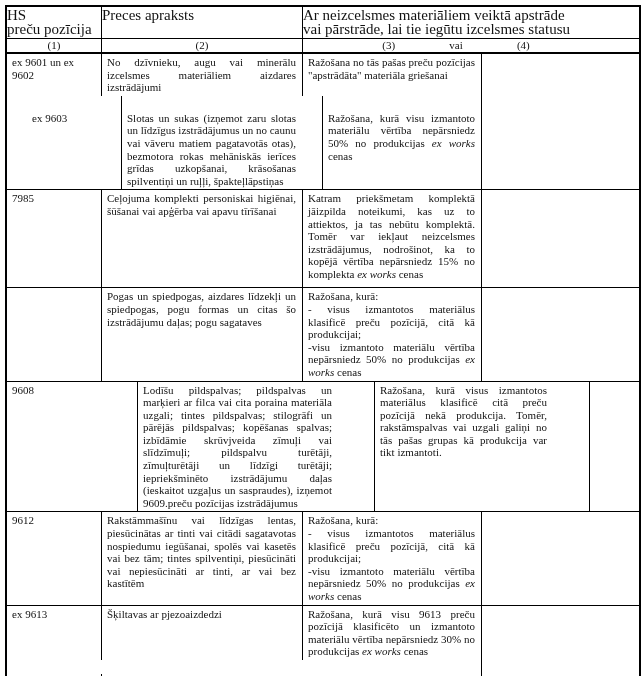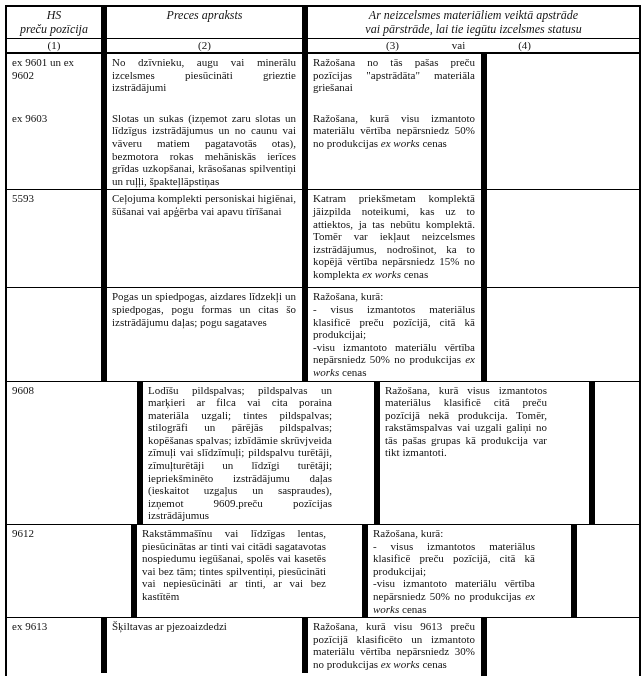--- a/index.html
+++ b/index.html
@@ -13,24 +13,24 @@
   .page { position: absolute; inset: 0; background: #fefefd; }
   .table {
     position: absolute; left: 5px; top: 5px; width: 636px;
     border: 2px solid #000; background: #fff;
     box-shadow: 0 3px 0 #c9c9c9;
   }
   
   .hrow1 {
     display: grid; grid-template-columns: 94px 201px 1fr;
     border-bottom: 1px solid #000; min-height: 32px;
-    font-size: 12px; line-height: 13.5px; text-align: center; font-style: italic;
+    font-size: 15px; line-height: 13.5px; 
   }
   .hrow1 .hc { padding-top: 2px; }
-  .bL { border-left: 6px solid #000000; }
+  .bL { border-left: 1px solid #000000; }
   .hrow2 {
     display: grid; grid-template-columns: 94px 201px 1fr;
     border-bottom: 2px solid #000; min-height: 15px;
     font-size: 11px; line-height: 13px; text-align: center;
   }
   .h34n {
     display: grid; grid-template-columns: 1fr auto 1fr;
     padding: 0 55px 0 25px; align-items: start;
   }
   
@@ -41,27 +41,27 @@
   .block + .block { border-top: 1px solid #000; }
   .block.thick-top { border-top: 2px solid #000; }
   .block.two { grid-template-rows: auto 1fr; }
   .cell { padding: 2px 6px 2px 5px; }
   .c1 { grid-column: 1; }
   .c2 { grid-column: 2; text-align: justify; }
   .c3 { grid-column: 3; text-align: justify; }
   .c4 { grid-column: 4; grid-row: 1 / -1; }
   .r1 { grid-row: 1; }
   .r2 { grid-row: 2; }
-  .gap14 { padding-top: 16px; }
+  .gap14 { padding-top: 16px; margin-left: 20px; }
   .gap1 { padding-top: 1px; margin-top: 14px; }
   .b1 { min-height: 125px; }
   .b2 { min-height: 98px; }
   .b3 { min-height: 74px; }
   .b4 { min-height: 130px; gap: 36px; }
-  .b5 { min-height: 84px; gap: 30px; }
+  .b5 { min-height: 84px; }
   .b6 { min-height: 62px; }
   .b7 { min-height: 35px; }
   i { font-style: italic; }
 </style>
 </head>
 <body>
 
 <div class="page">
   <div class="table">
 
@@ -76,30 +76,30 @@
       <div class="bL">(2)</div>
       <div class="h34n bL">
         <span>(3)</span>
         <span>vai</span>
         <span>(4)</span>
       </div>
     </div>
 
     <div class="block two b1">
       <div class="cell c1 r1">ex 9601 un ex 9602</div>
-      <div class="cell c2 bL r1">No dzīvnieku, augu vai minerālu izcelsmes piesūcināti grieztie izstrādājumi</div>
+      <div class="cell c2 bL r1">No dzīvnieku, augu vai minerālu izcelsmes materiāliem aizdares izstrādājumi</div>
       <div class="cell c3 bL r1">Ražošana no tās pašas preču pozīcijas "apstrādāta" materiāla griešanai</div>
       <div class="cell c1 r2 gap14">ex 9603</div>
       <div class="cell c2 bL r2 gap14">Slotas un sukas (izņemot zaru slotas un līdzīgus izstrādājumus un no caunu vai vāveru matiem pagatavotās otas), bezmotora rokas mehāniskās ierīces grīdas uzkopšanai, krāsošanas spilventiņi un ruļļi, špakteļlāpstiņas</div>
       <div class="cell c3 bL r2 gap14">Ražošana, kurā visu izmantoto materiālu vērtība nepārsniedz 50% no produkcijas <i>ex works</i> cenas</div>
       <div class="cell c4 bL"></div>
     </div>
 
     <div class="block b2">
-      <div class="cell c1">5593</div>
+      <div class="cell c1">7985</div>
       <div class="cell c2 bL">Ceļojuma komplekti personiskai higiēnai, šūšanai vai apģērba vai apavu tīrīšanai</div>
       <div class="cell c3 bL">Katram priekšmetam komplektā jāizpilda noteikumi, kas uz to attiektos, ja tas nebūtu komplektā. Tomēr var iekļaut neizcelsmes izstrādājumus, nodrošinot, ka to kopējā vērtība nepārsniedz 15% no komplekta <i>ex works</i> cenas</div>
       <div class="cell c4 bL"></div>
     </div>
 
     <div class="block b3">
       <div class="cell c2 bL">Pogas un spiedpogas, aizdares līdzekļi un spiedpogas, pogu formas un citas šo izstrādājumu daļas; pogu sagataves</div>
       <div class="cell c3 bL">Ražošana, kurā:<br>- visus izmantotos materiālus klasificē preču pozīcijā, citā kā produkcijai;<br>-visu izmantoto materiālu vērtība nepārsniedz 50% no produkcijas <i>ex works</i> cenas</div>
       <div class="cell c4 bL"></div>
     </div>

